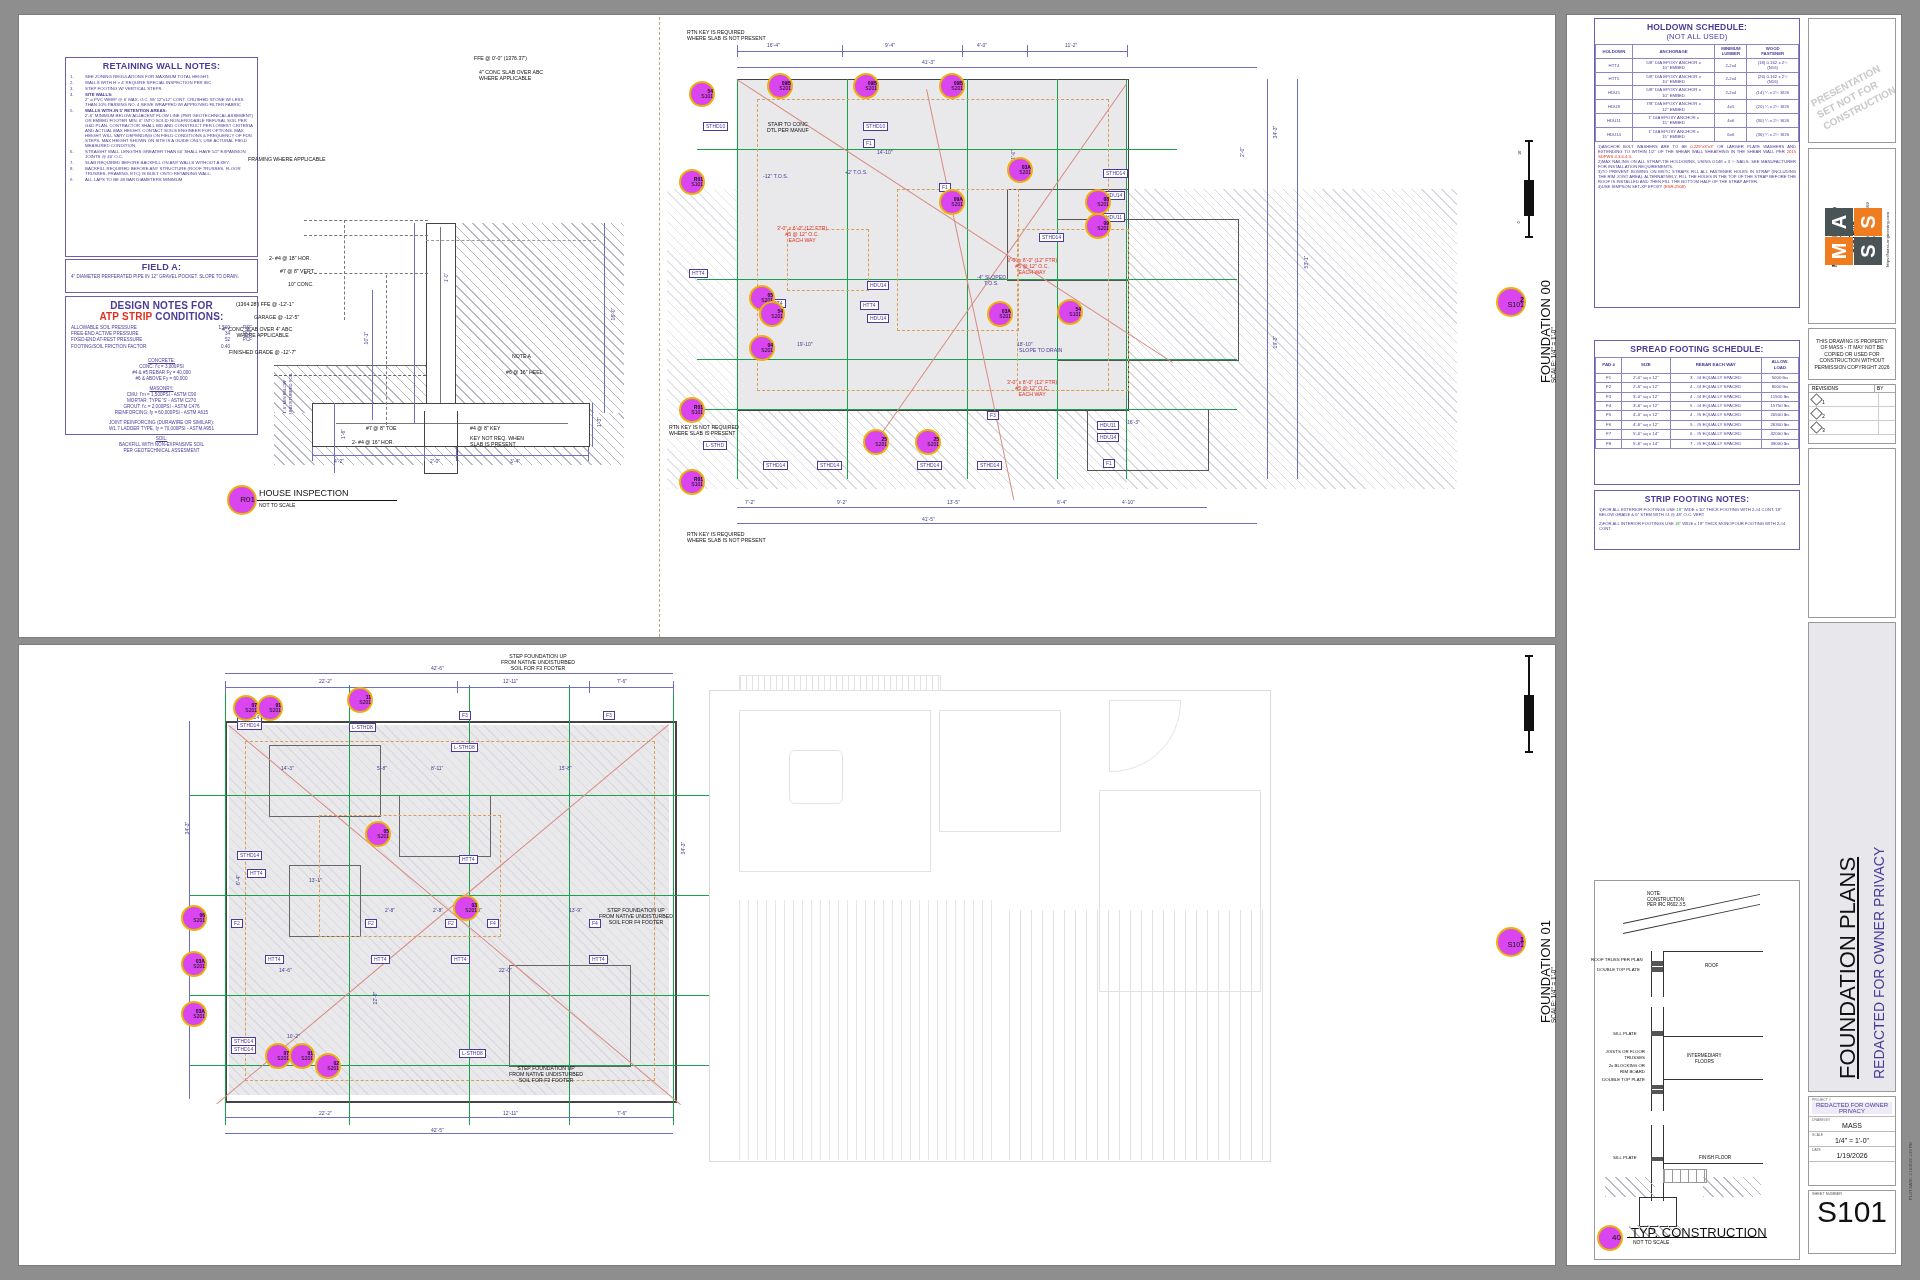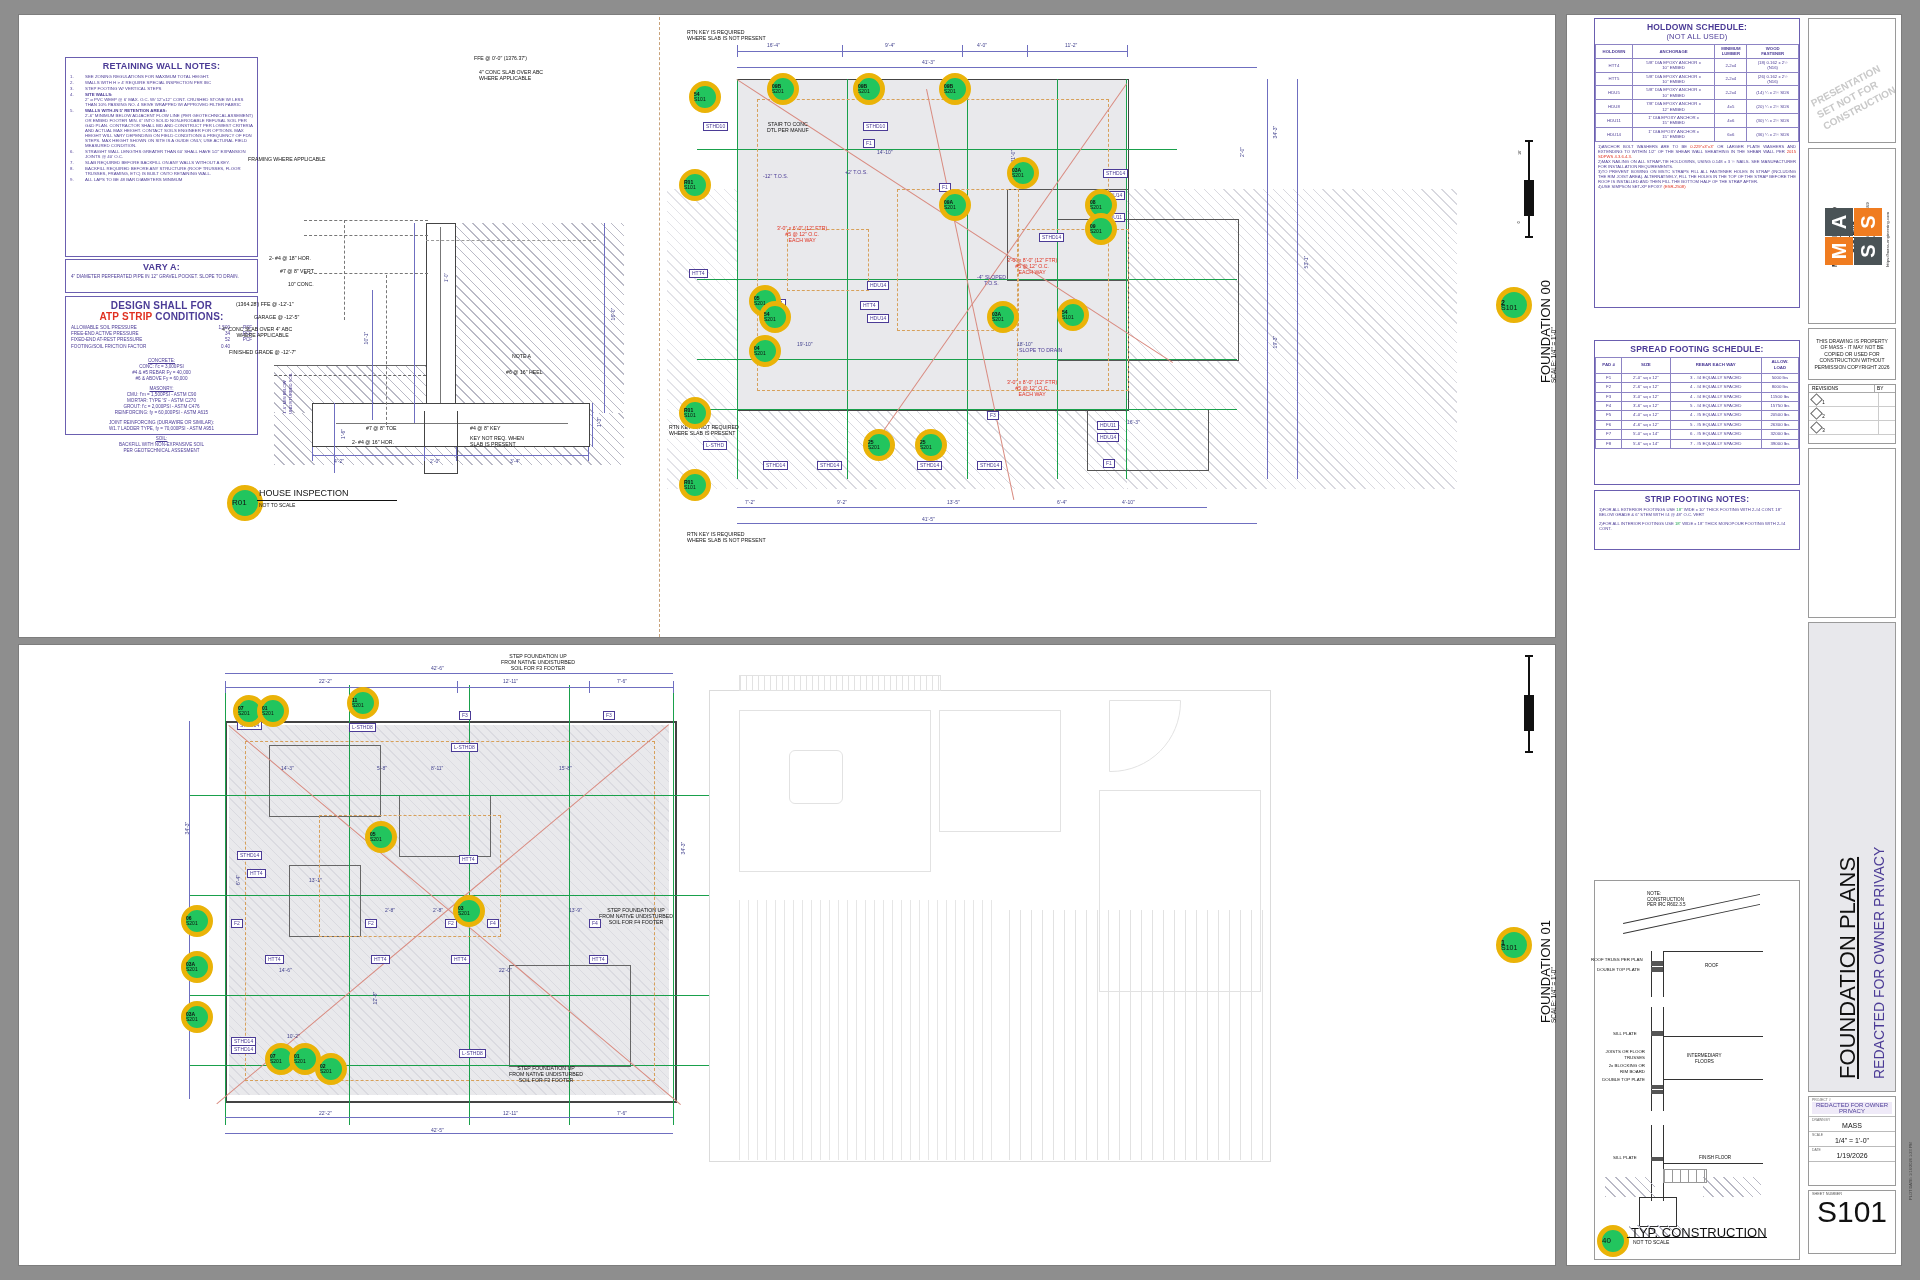--- a/index.html
+++ b/index.html
@@ -51,22 +51,22 @@
   .lg-or{background:#f07c20;color:#fff;}
   .lg-gy{background:#4a5356;color:#fff;}
   .gline{position:absolute;background:#19a04b;}
   .bline{position:absolute;background:#6f6fc0;}
   .rline{position:absolute;background:#d98b80;}
   .oline{position:absolute;border:1px dashed #d7a05a;}
   .wall{position:absolute;border:1.2px solid #444;background:transparent;}
   .slabfill{position:absolute;background:#e9e9ec;}
   .hatch{position:absolute;
      background-image:repeating-linear-gradient(45deg,#b9b9c6 0 1px,transparent 1px 7px);}
-  .bub{position:absolute;border:5px solid #eab308;border-radius:50%;background:#22c55e;
-       display:flex;flex-direction:column;align-items:flex-start;justify-content:center;
+  .bub{position:absolute;border:2px solid #eab308;border-radius:50%;background:#d946ef;
+       display:flex;flex-direction:column;align-items:flex-end;justify-content:center;
        font-size:5px;line-height:5.5px;color:#111;}
   .tag{position:absolute;border:1px solid #4b3b96;background:#fff;color:#4b3b96;
        font-size:5px;line-height:7px;padding:0 2px;white-space:nowrap;}
   .dimtxt{position:absolute;font-size:5px;color:#3f3f8c;white-space:nowrap;}
   .anno{position:absolute;font-size:5.2px;line-height:6.2px;white-space:pre;}
 
   .scalebar{position:absolute;}
   .scalebar i{position:absolute;display:block;background:#111;}
 
   .plantitle{position:absolute;white-space:nowrap;}
@@ -114,26 +114,26 @@
             <span class="txt">BACKFILL REQUIRED BEFORE ANY STRUCTURE (ROOF TRUSSES, FLOOR TRUSSES, FRAMING, ETC) IS BUILT ONTO RETAINING WALL.</span>
           </li>
           <li>
             <span class="num">9.</span>
             <span class="txt">ALL LAPS TO BE 48 BAR DIAMETERS MINIMUM</span>
           </li>
         </ul>
     </div>
 
     <div class="notebox abs" style="left:46px;top:244px;width:193px;height:34px;">
-      <div class="nb-title" style="font-size:9px;padding:2px 0 2px;">VARY A:</div>
+      <div class="nb-title" style="font-size:9px;padding:2px 0 2px;">FIELD A:</div>
       <div class="pur" style="font-size:4.6px;line-height:5.6px;padding:0 5px;">4" DIAMETER PERFERATED PIPE IN 12" GRAVEL POCKET. SLOPE TO DRAIN.</div>
     </div>
 
     <div class="notebox abs" style="left:46px;top:281px;width:193px;height:139px;">
-      <div class="nb-title" style="font-size:10px;padding:3px 0 0;">DESIGN SHALL FOR</div>
+      <div class="nb-title" style="font-size:10px;padding:3px 0 0;">DESIGN NOTES FOR</div>
       <div class="nb-title" style="font-size:10px;padding:0 0 3px;">
         <span class="red">ATP STRIP</span><span> CONDITIONS:</span>
       </div>
       <div id="dn-params" class="pur" style="font-size:4.6px;line-height:6.2px;padding:0 5px;">
           <div style="display: flex;">
             <span style="flex:1">ALLOWABLE SOIL PRESSURE</span>
             <span style="width:26px;text-align:right">1,500</span>
             <span style="width:22px;text-align:right">PSF</span>
           </div>
           <div style="display: flex;">

